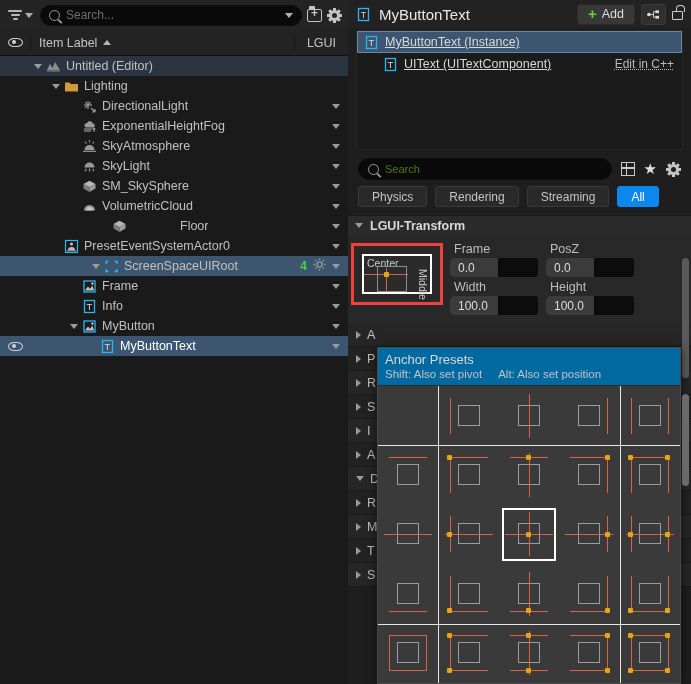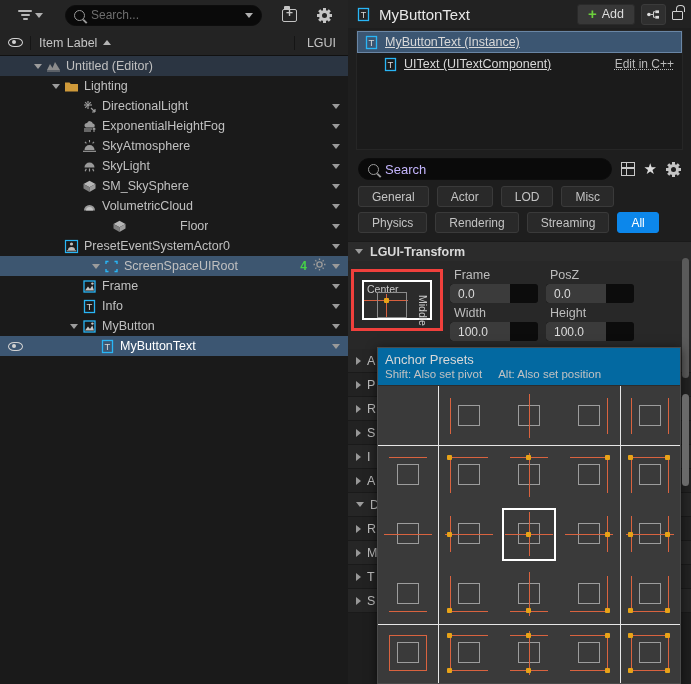--- a/index.html
+++ b/index.html
@@ -11,21 +11,21 @@
     color:#c8c8c8;
     -webkit-font-smoothing:antialiased;
   }
   #app{ position:relative; width:691px; height:684px; display:flex; }
 
   
   #outliner{ width:348px; height:684px; background:#1a1a1a; position:relative; }
 
   .ol-toolbar{
     height:30px; background:#242424; display:flex; align-items:center;
-    padding:0 16px; gap:20px;
+    padding:0 6px; gap:5px;
   }
   .filter-btn{ display:flex; align-items:center; gap:3px; padding:2px 2px; cursor:pointer; }
   .filter-lines{ display:flex; flex-direction:column; gap:2px; align-items:center; width:14px;}
   .filter-lines i{ display:block; background:#b8b8b8; height:2px; border-radius:1px;}
   .filter-lines i:nth-child(1){width:14px}
   .filter-lines i:nth-child(2){width:9px}
   .filter-lines i:nth-child(3){width:5px}
   .caret-dn{ width:0;height:0;border-left:4px solid transparent;border-right:4px solid transparent;border-top:5px solid #b0b0b0; }
 
   .ol-search{
@@ -97,21 +97,21 @@
 
   .comp-tree{ margin:2px 8px 0 8px; background:#1b1b1b; height:120px; border:1px solid #262626;}
   .comp-row{ height:22px; display:flex;align-items:center; padding-left:6px; gap:6px; font-size:12.5px;}
   .comp-row.sel{ background:#3c5672; color:#fff; border:1px solid #6a86a5;}
   .comp-row .cname{ color:#d8d8d8;text-decoration:underline; }
   .comp-row.sub{ padding-left:26px; color:#b3b3b3;}
   .editcpp{ margin-left:auto; padding-right:8px; color:#b9b9b9; text-decoration:underline; text-decoration-style:dotted; font-size:12px;}
 
   .dt-search-row{ display:flex;align-items:center;gap:9px;padding:8px 10px 4px 10px;}
   .dt-search{ flex:1;height:22px;background:#0a0a0a;border:1px solid #0d0d0d;border-radius:11px;display:flex;align-items:center;padding:0 9px;gap:6px;}
-  .dt-search .txt{color:#c4b5fd;font-size:13px;}
+  .dt-search .txt{color:#4d7c0f;font-size:11px;}
   .ic-grid{width:14px;height:14px;border:1.5px solid #c9c9c9;position:relative;}
   .ic-grid::before{content:"";position:absolute;left:0;right:0;top:4px;height:1.5px;background:#c9c9c9;}
   .ic-grid::after{content:"";position:absolute;top:0;bottom:0;left:4px;width:1.5px;background:#c9c9c9;}
   .star{color:#dcdcdc;font-size:15px;line-height:14px;}
 
   .cat-rows{ padding:2px 10px 8px 10px; display:flex; flex-direction:column; gap:5px;}
   .cat-line{ display:flex; gap:8px; }
   .cat{
     height:21px;border:1px solid #3a3a3a;border-radius:3px;background:#292929;color:#c3c3c3;
     display:flex;align-items:center;justify-content:center;padding:0 13px;font-size:12px;cursor:pointer;
@@ -130,21 +130,21 @@
         writing-mode:vertical-rl; }
   .anchor-inner .hline{ position:absolute; left:0; right:22px; top:50%; height:1px; background:#d8603f; }
   .anchor-inner .vline{ position:absolute; top:12px; bottom:0; left:33%; width:1px; background:#d8603f; }
   .anchor-inner .sq{ position:absolute; border:1px solid #8c8c8c; width:30px;height:26px; left:19%; top:28%;}
   .anchor-inner .dot{ position:absolute; width:5px;height:5px;background:#e8a317;border-radius:1px; left:calc(33% - 2px); top:calc(50% - 2px);}
 
   .xf-fields{ flex:1; display:flex; padding-left:4px; }
   .xf-col{ width:96px; }
   .xf-lab{ font-size:12.5px; color:#bdbdbd; margin:1px 0 2px 4px;}
   .fld{ height:19px; width:88px; background:#0c0c0c; border-radius:3px; display:flex; align-items:center; overflow:hidden; margin-bottom:3px;}
-  .fld .v{ background:#3b3b3b; height:100%; width:60px; display:flex;align-items:center;padding-left:8px;
+  .fld .v{ background:#3b3b3b; height:100%; width:48px; display:flex;align-items:center;padding-left:8px;
            color:#dcdcdc; font-size:12px; border-radius:3px 0 0 3px;}
 
   
   .prop-row{ height:24px; border-bottom:1px solid #1a1a1a; display:flex; align-items:center; gap:6px;
              padding-left:8px; background:#262626; font-size:12.5px; color:#c0c0c0;}
   .prop-row.alt{ background:#222222; }
   .tri-rt{width:0;height:0;border-top:4.5px solid transparent;border-bottom:4.5px solid transparent;border-left:5px solid #989898;}
 
   .dt-scroll{ position:absolute; right:2px; top:258px; width:7px; height:120px; background:#5a5a5a; border-radius:4px;}
 
@@ -568,26 +568,20 @@
         <span class="g-t g-t3"></span>
           <span class="g-t g-t4"></span>
         <span class="g-t"></span>
           <span class="g-t g-t2"></span>
         <span class="g-ring"></span>
           <span class="g-hole" style="background:#1e1e1e"></span>
       </div>
     </div>
 
     <div class="cat-rows">
-      <div class="cat-line" id="cat-row-1">
-          <div class="cat">General</div>
-          <div class="cat">Actor</div>
-          <div class="cat">LOD</div>
-          <div class="cat">Misc</div>
-        </div>
       <div class="cat-line" id="cat-row-2">
           <div class="cat">Physics</div>
           <div class="cat">Rendering</div>
           <div class="cat">Streaming</div>
           <div class="cat active">All</div>
         </div>
     </div>
 
     <div class="sect-head">
       <span class="tri-dn"></span>

